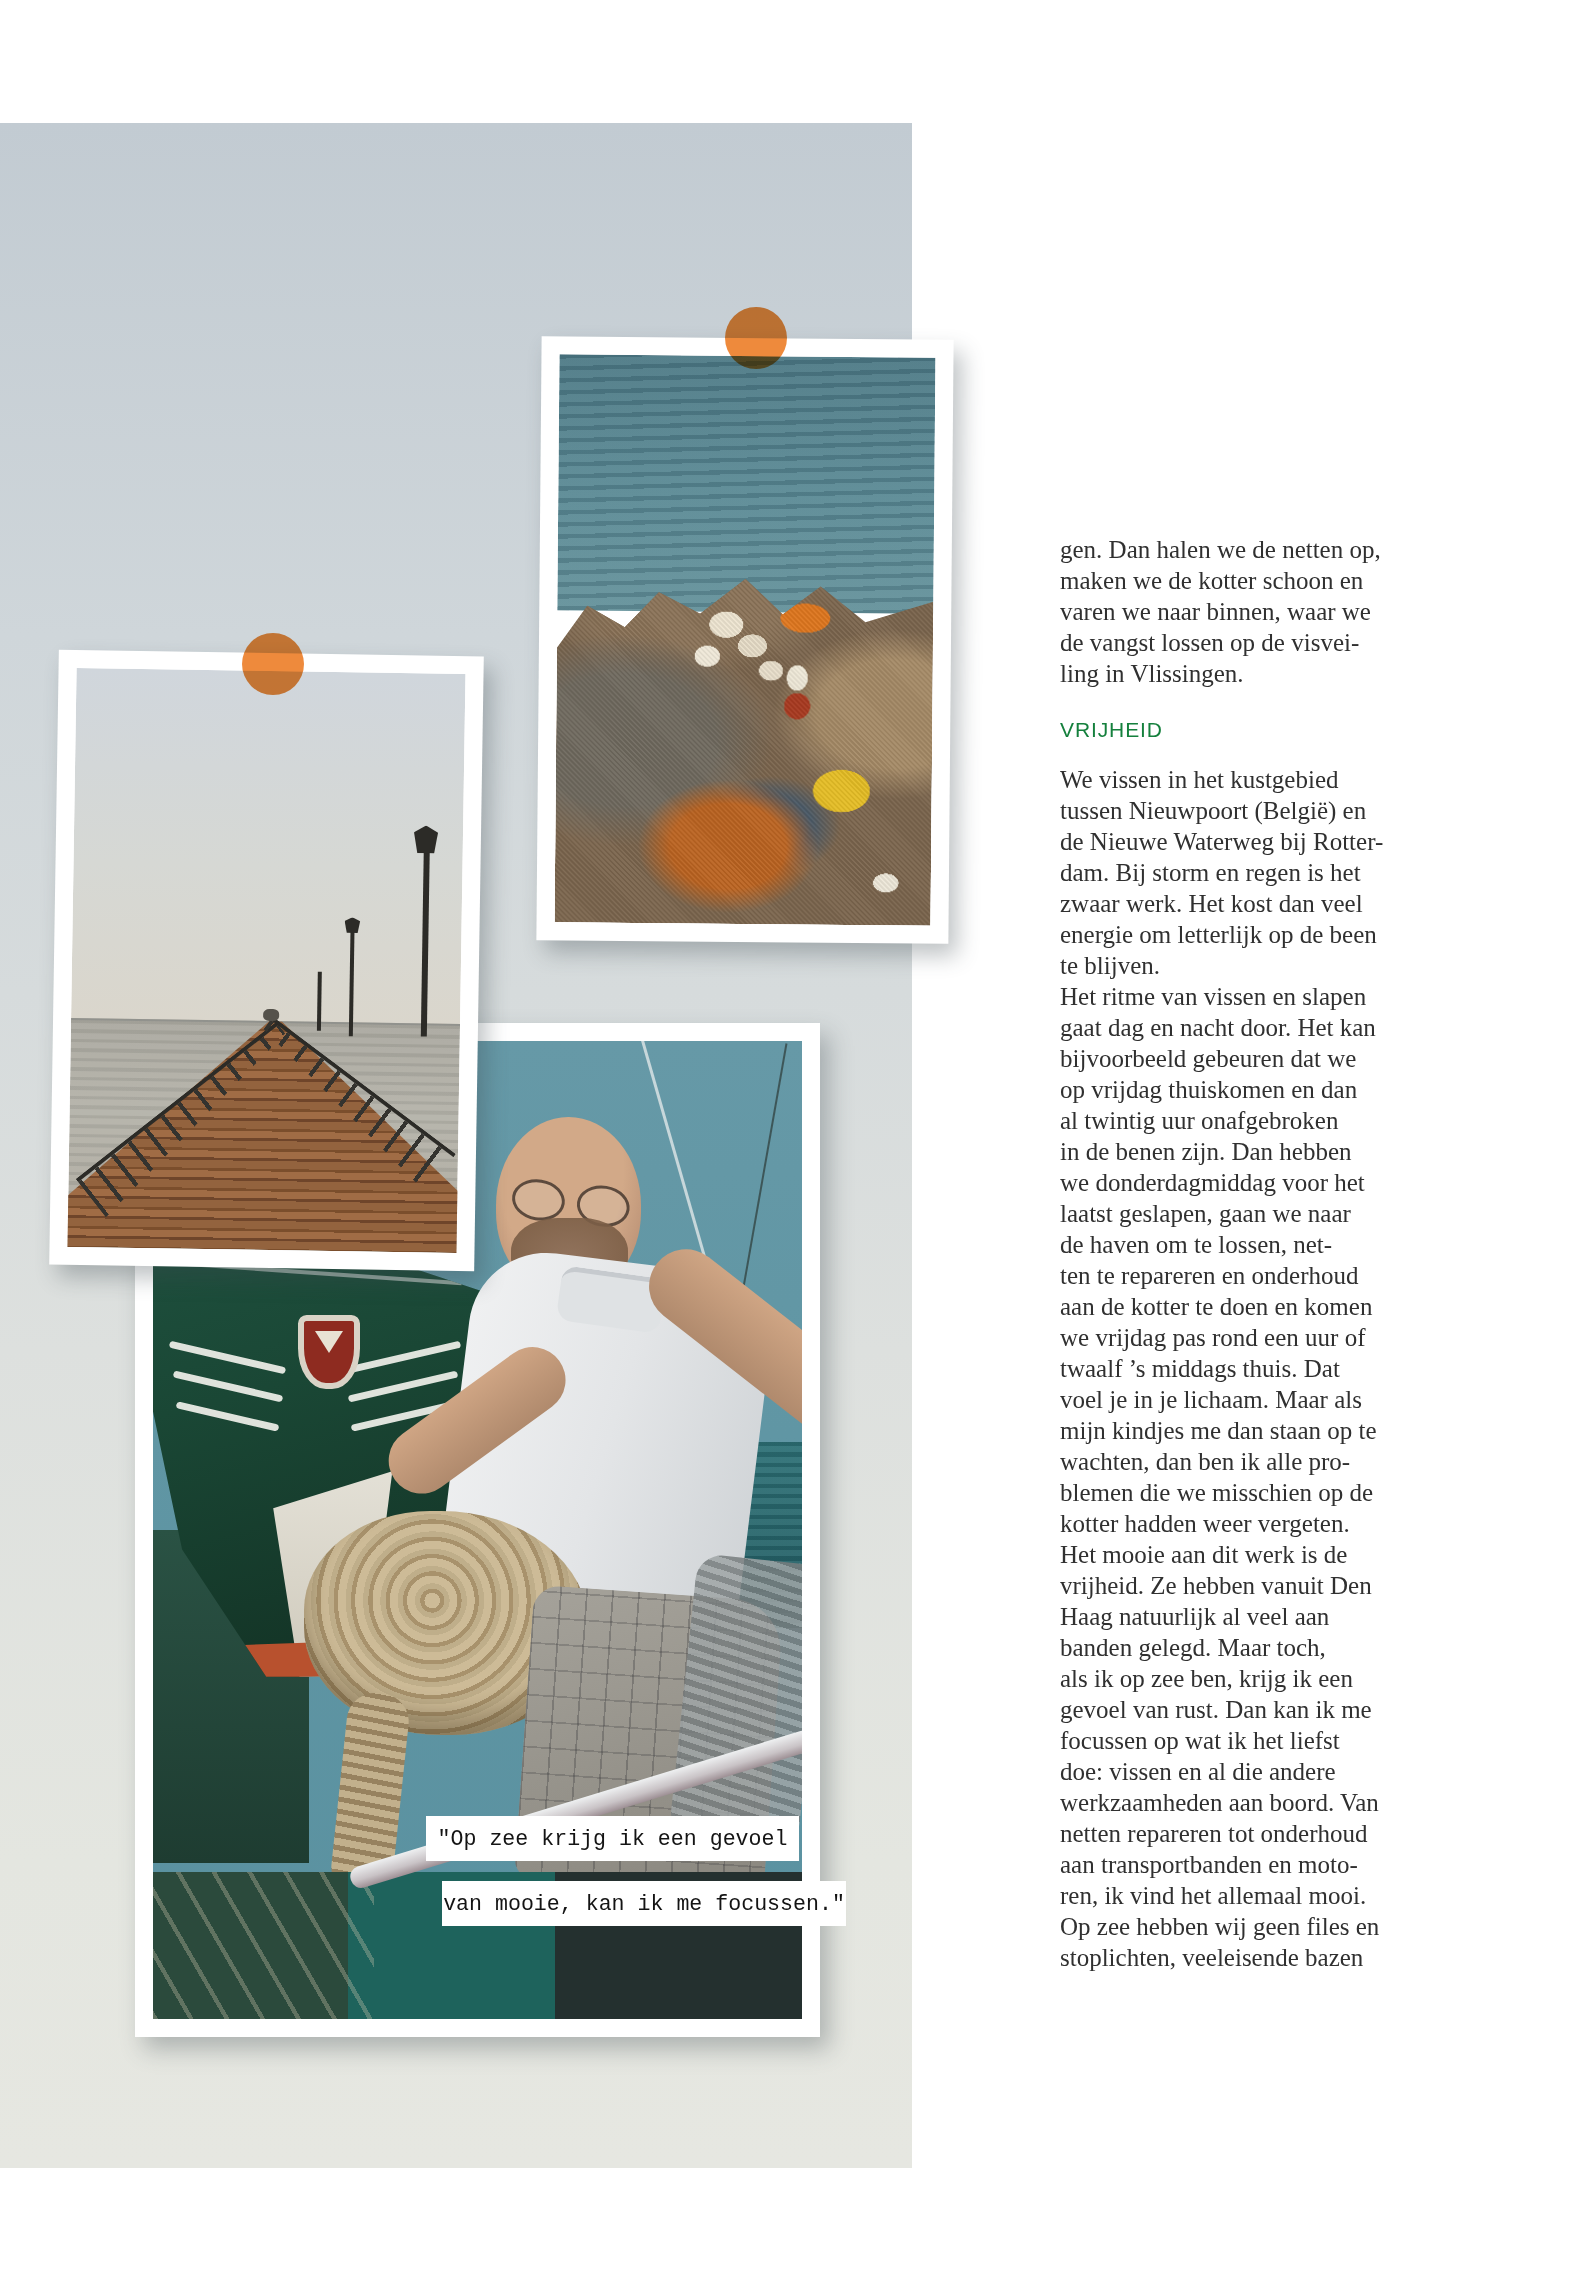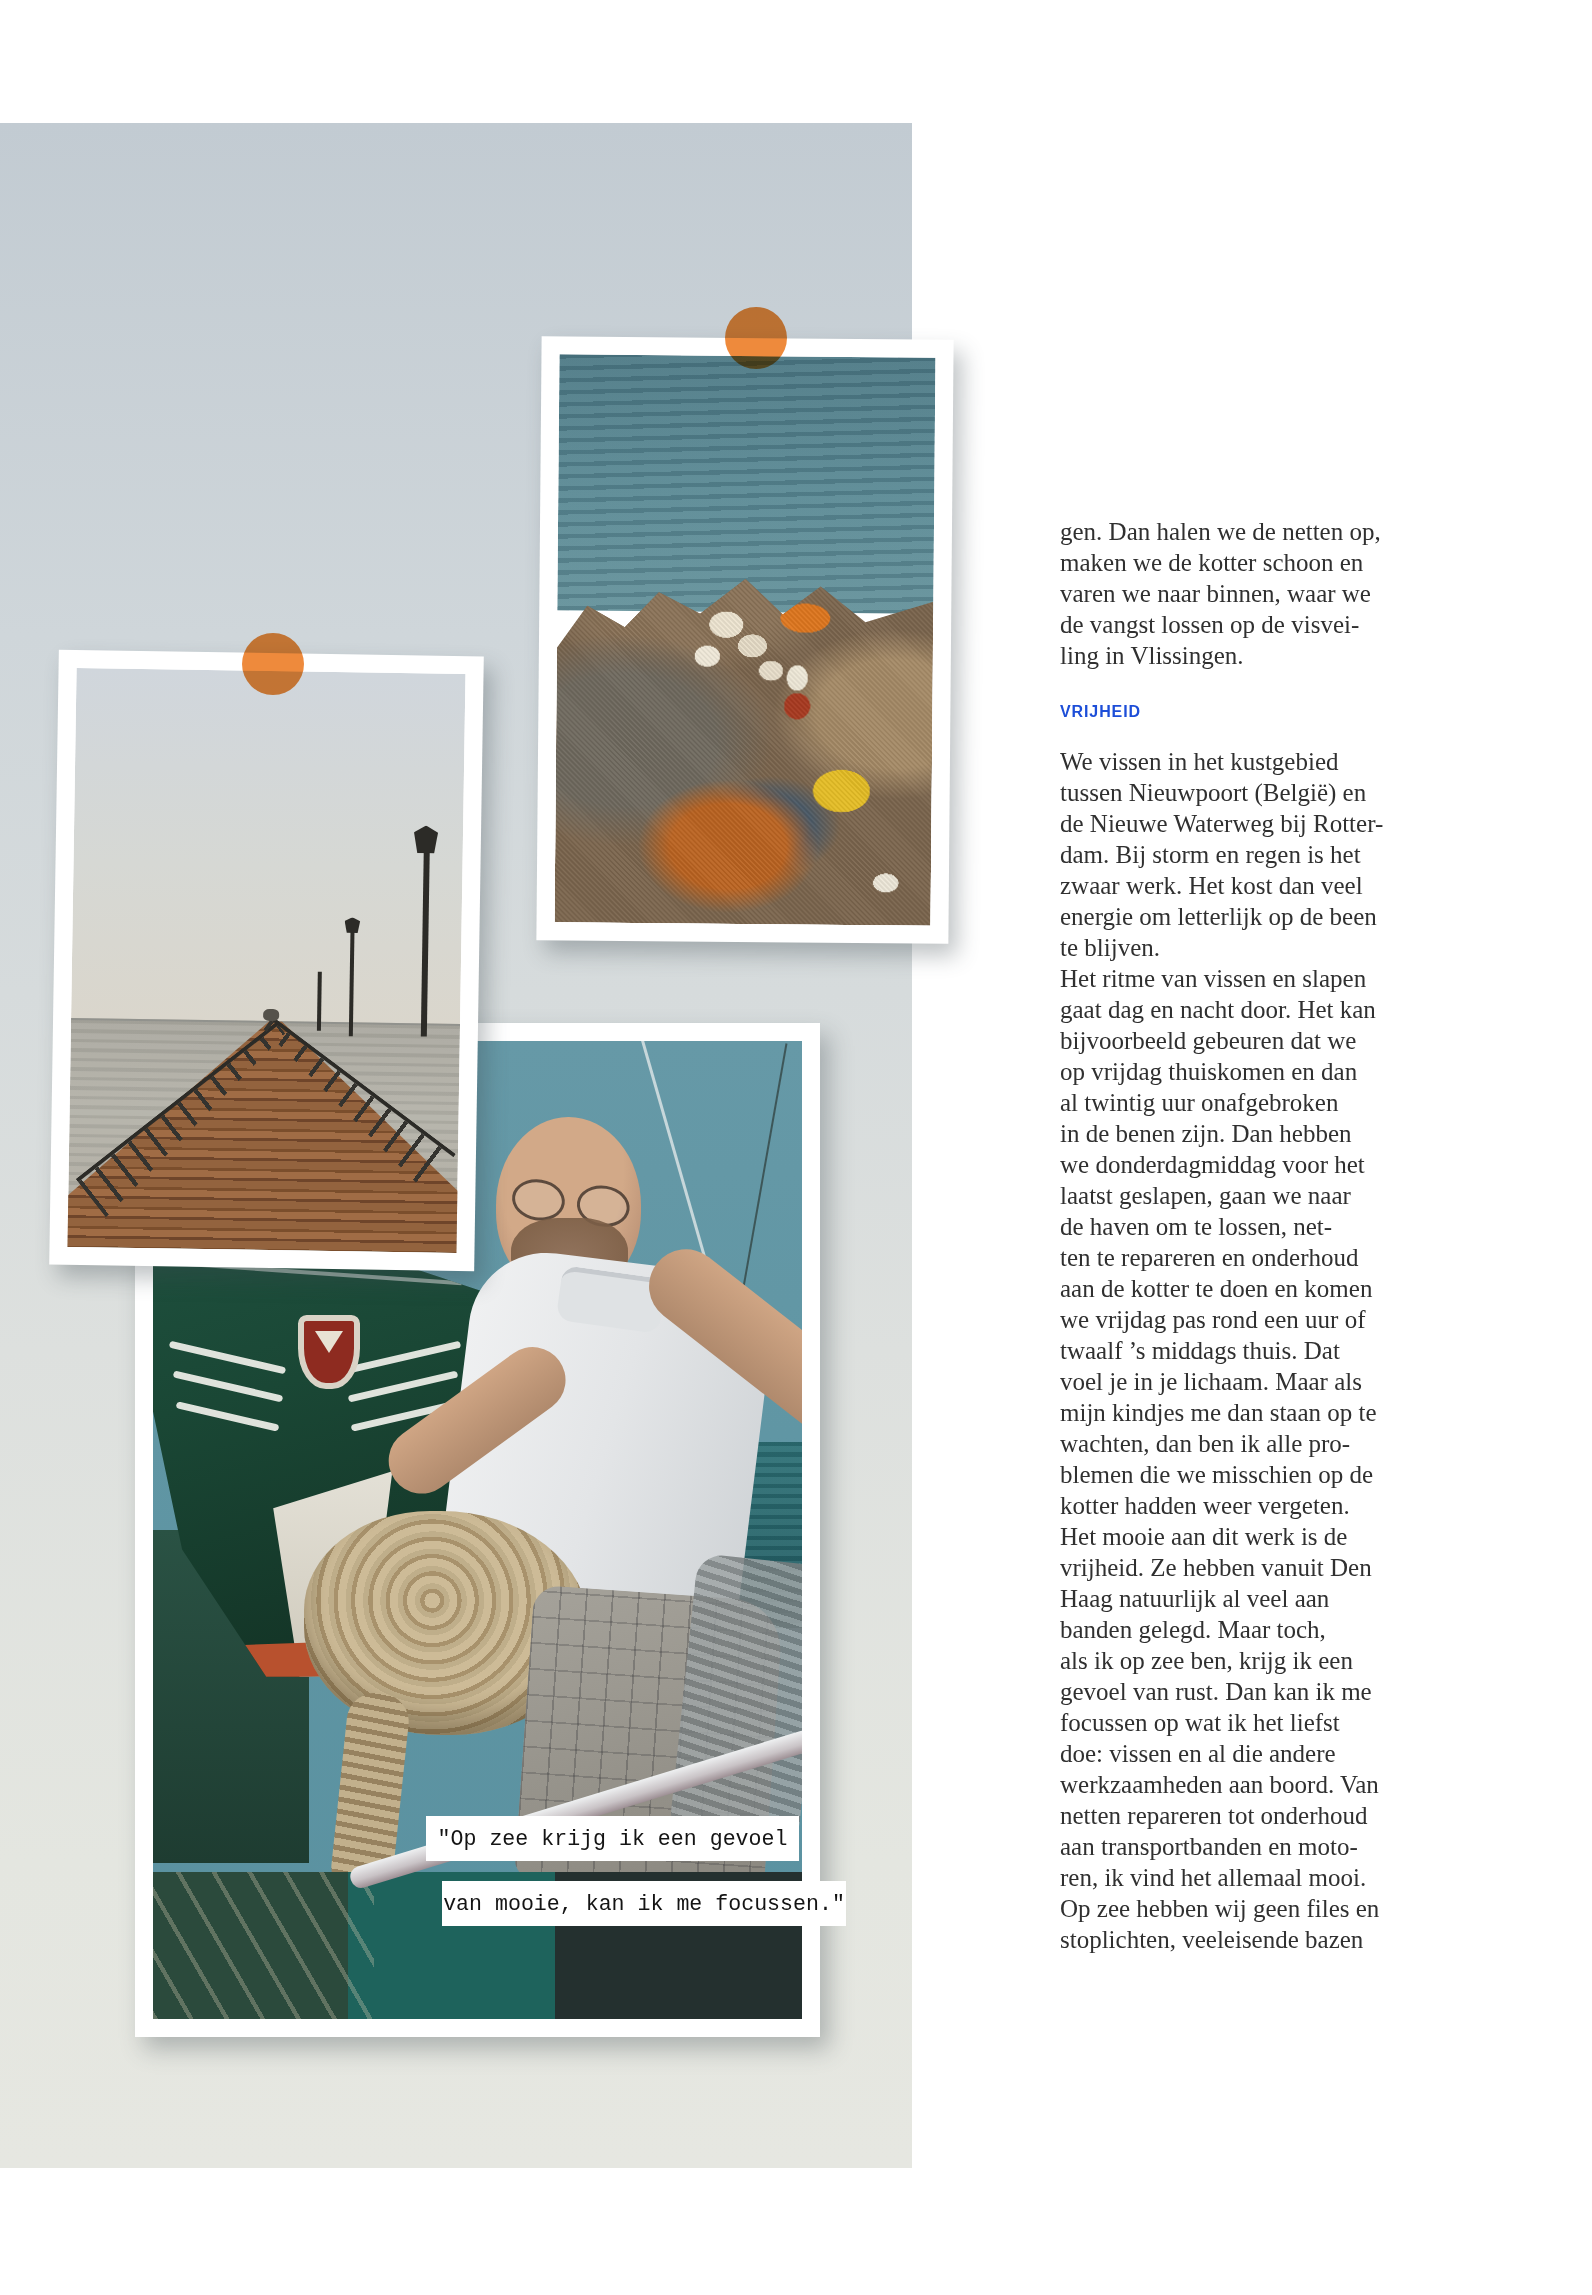--- a/index.html
+++ b/index.html
@@ -4,25 +4,25 @@
 <style>
   html,body{margin:0;padding:0;background:#ffffff;}
   .page{position:relative;width:1592px;height:2295px;background:#ffffff;overflow:hidden;
         font-family:"Liberation Serif", serif;}
 
   
   .panel{position:absolute;left:0;top:123px;width:912px;height:2045px;z-index:0;
          background:linear-gradient(180deg,#c2cbd2 0%,#cfd6da 25%,#dde0de 60%,#e4e6e0 85%,#e6e7e1 100%);}
 
   
-  .article{position:absolute;left:1060px;top:516px;width:411px;z-index:1;
+  .article{position:absolute;left:1060px;top:534px;width:411px;z-index:1;
            color:#303030;font-size:25px;line-height:31px;}
   .article p{margin:0;white-space:pre-line;}
   .article h3{margin:29px 0 22.4px 0;font-family:"Liberation Sans", sans-serif;
-              font-size:16px;line-height:24px;font-weight:bold;letter-spacing:0.9px;color:#1d4ed8;}
+              font-size:21px;line-height:24px;font-weight:normal;letter-spacing:0.9px;color:#15803d;}
 
   
   .photo{position:absolute;background:#ffffff;box-shadow:8.6px 12px 22.4px rgba(60,72,78,0.33);}
   .photo-inner{position:absolute;left:18px;top:18px;right:18px;bottom:18px;overflow:hidden;}
   .photo-nets{left:539px;top:338px;width:412px;height:604px;transform:rotate(0.5deg);z-index:2;}
   .photo-man {left:135px;top:1023px;width:685px;height:1014px;z-index:3;}
   .photo-pier{left:54px;top:653px;width:425px;height:615px;transform:rotate(0.9deg);z-index:4;}
   .abs{position:absolute;}
 
   

